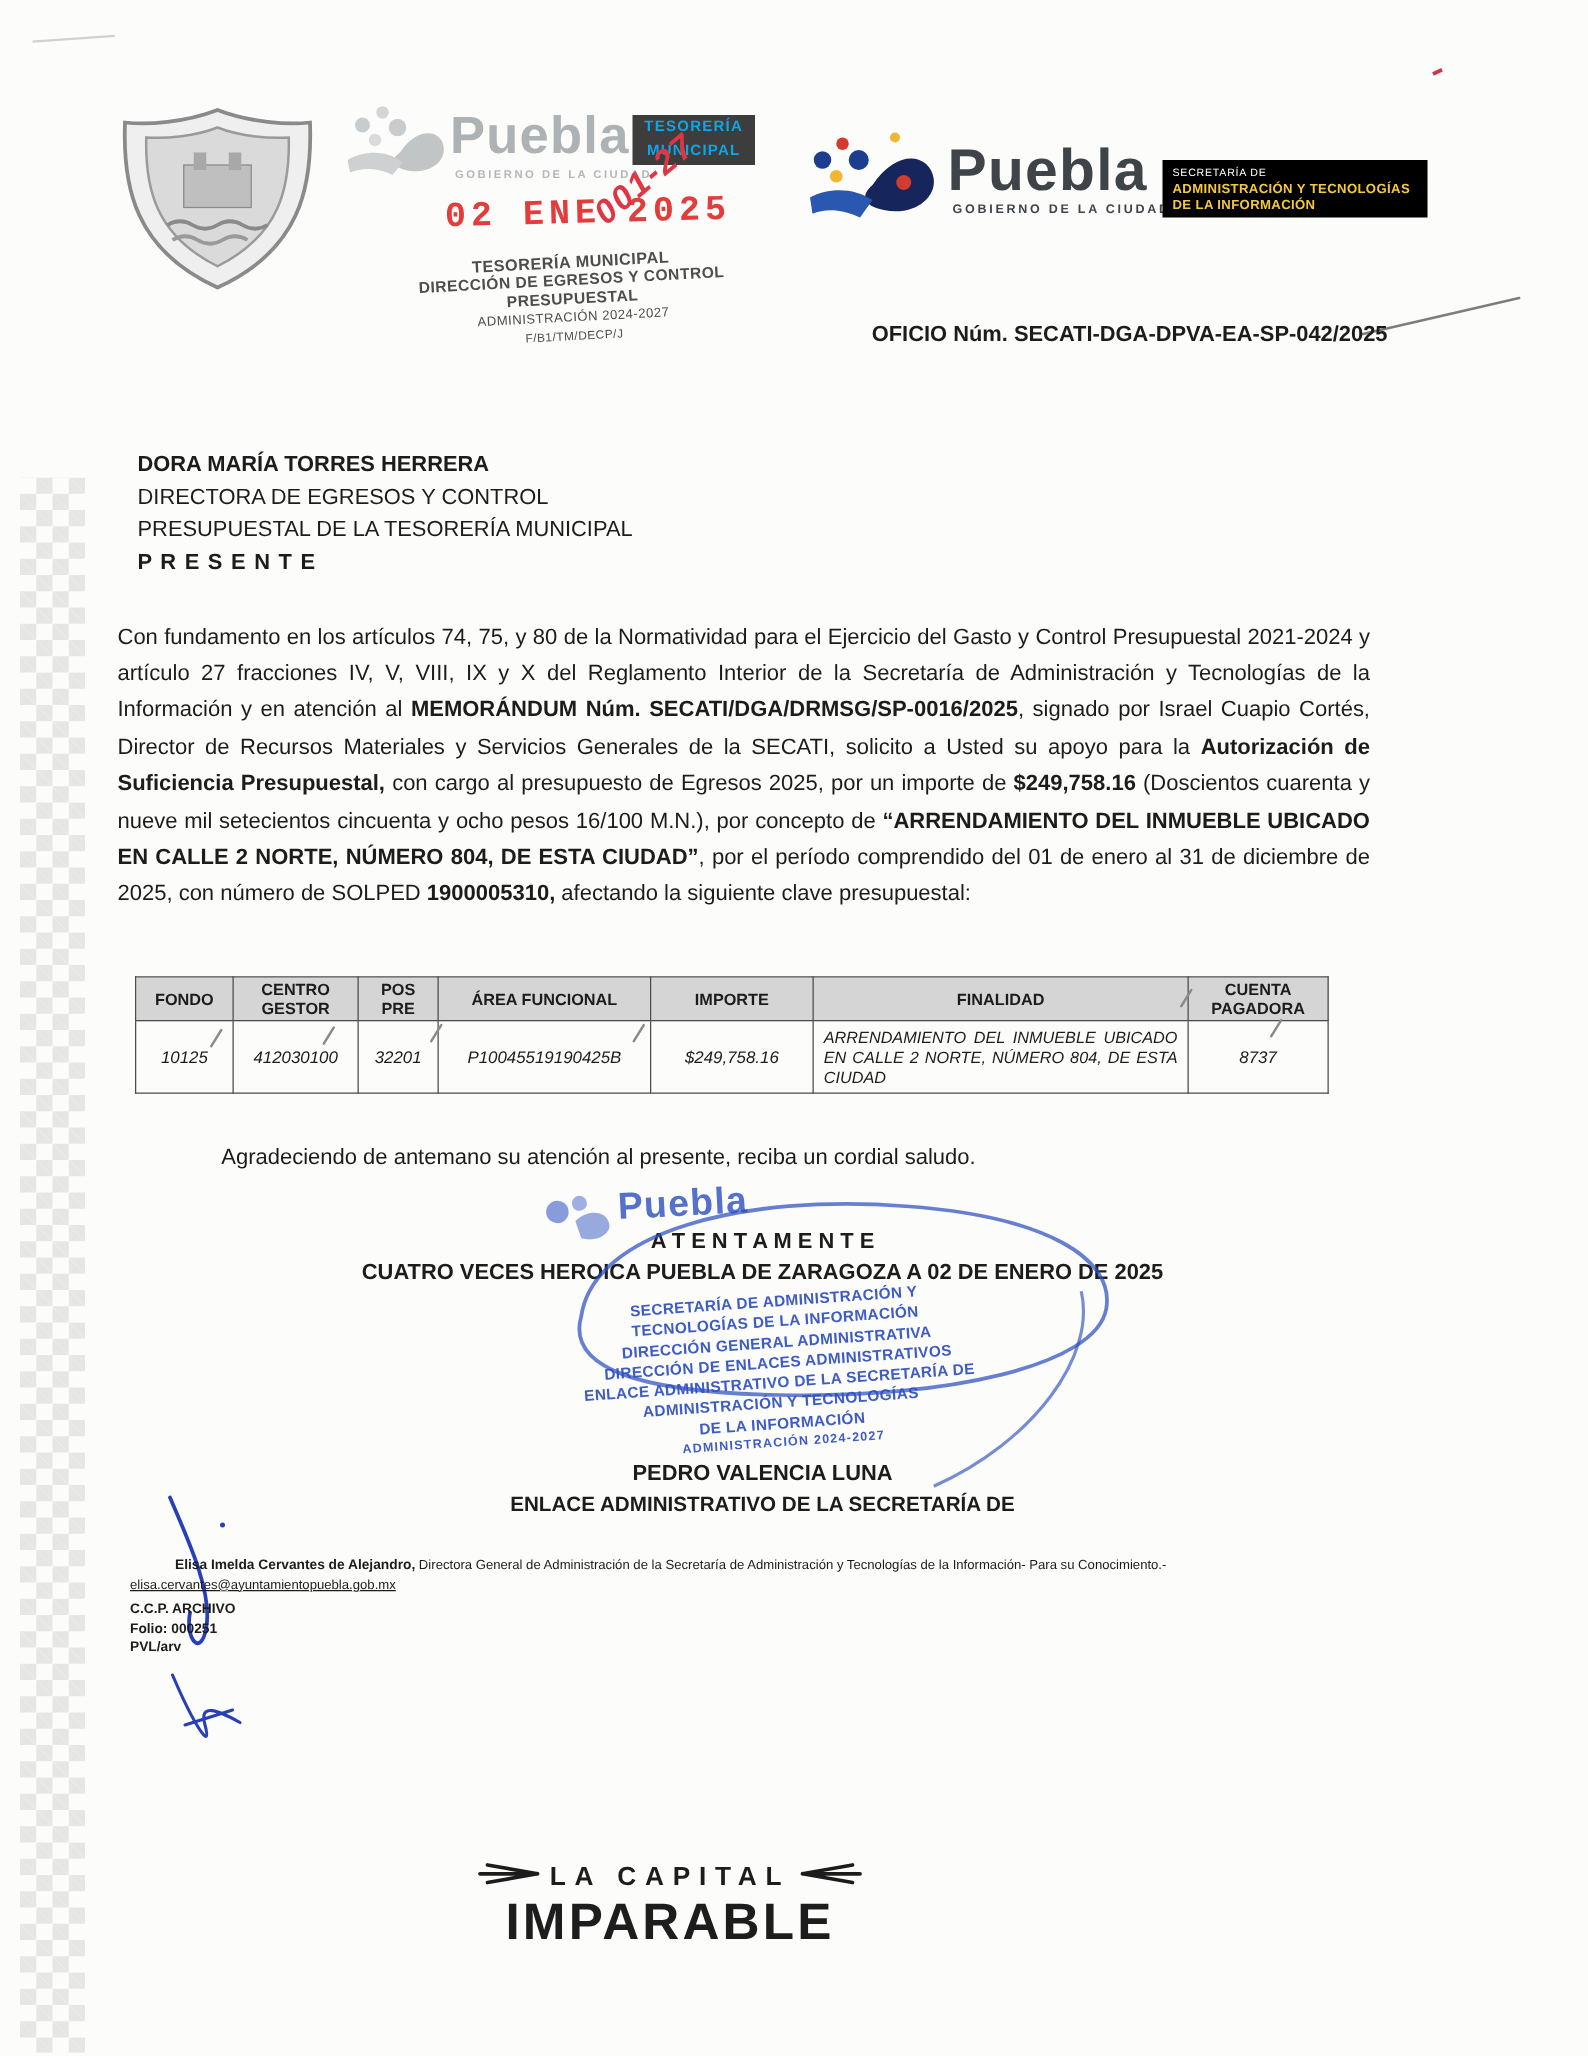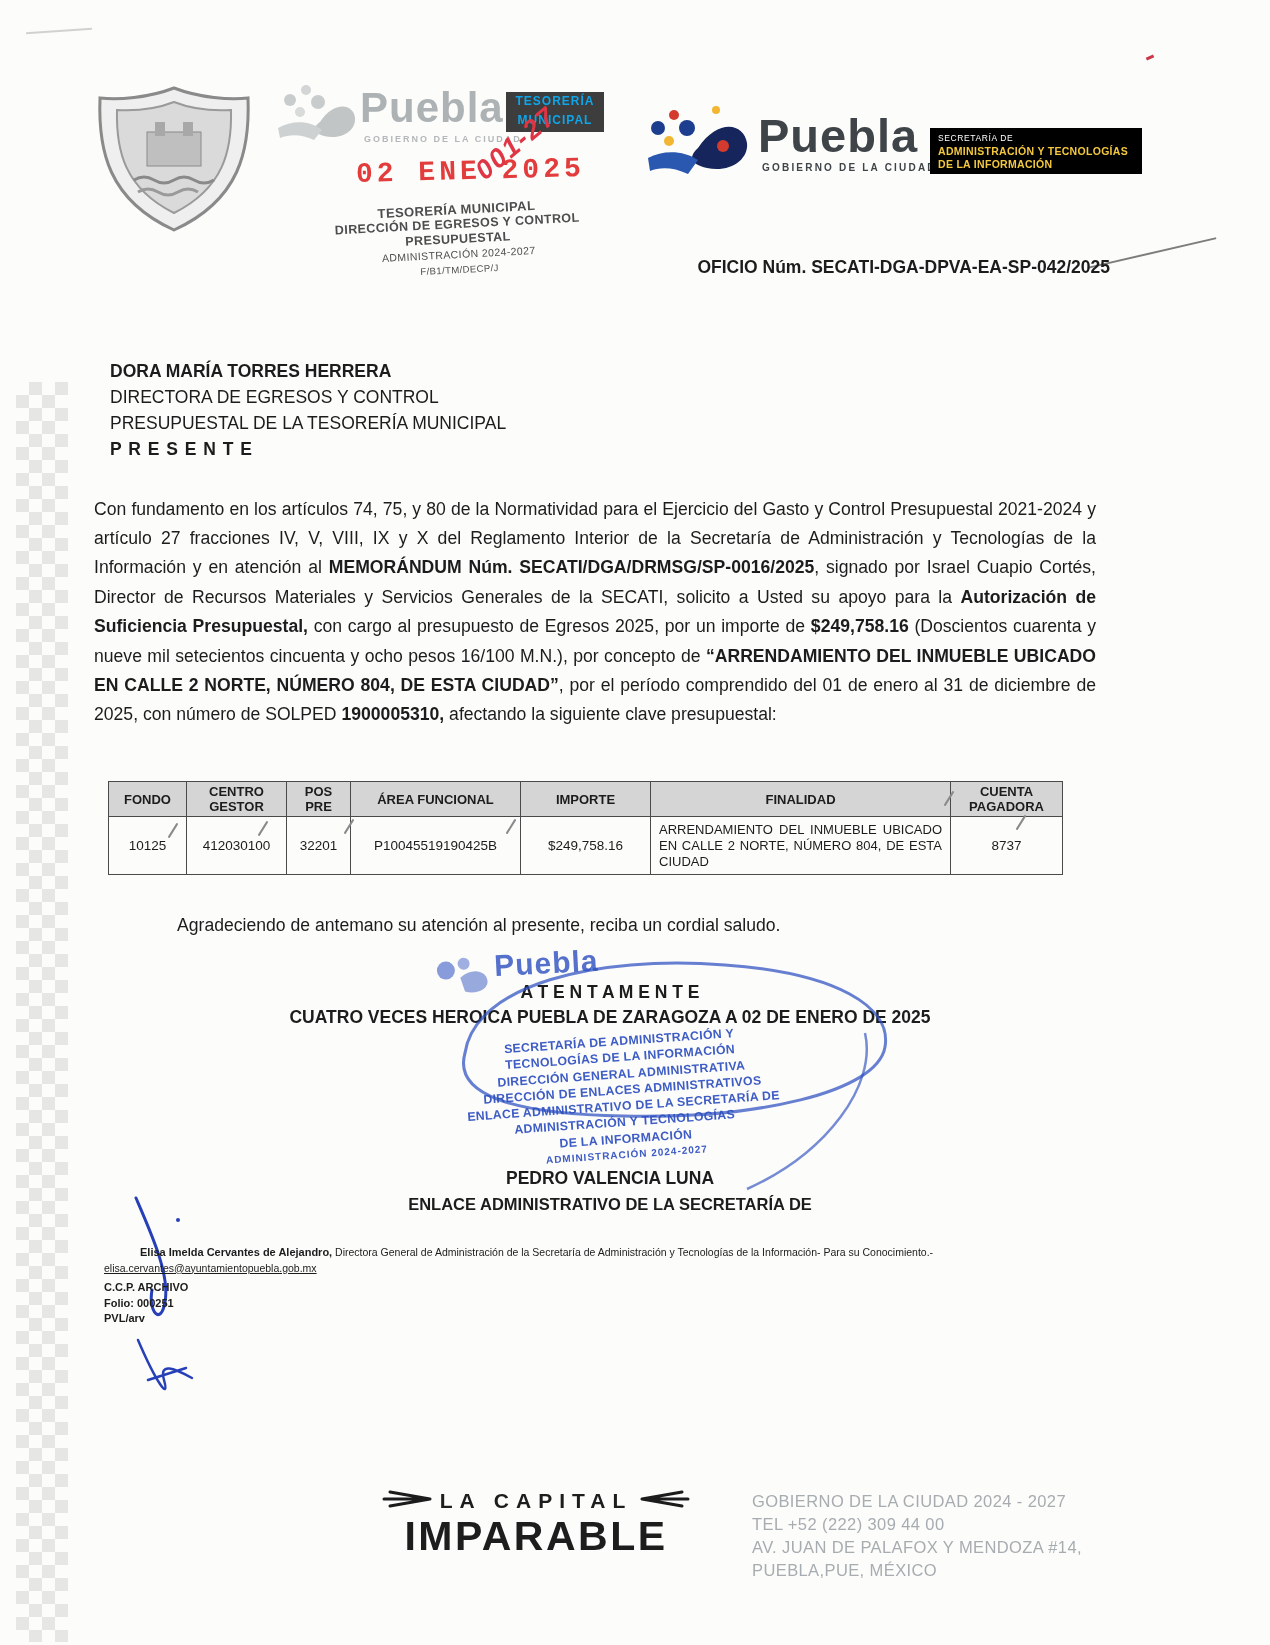--- a/index.html
+++ b/index.html
@@ -60,21 +60,21 @@
   
   .recipient{position:absolute;left:110px;top:358px;font-size:17.5px;line-height:26px;}
   .recipient .name{font-weight:bold;}
   .recipient .presente{font-weight:bold;letter-spacing:1px;}
   
   .body-par{position:absolute;left:94px;top:477px;width:1002px;font-size:17.6px;line-height:29.4px;text-align:justify;}
   .body-par b{font-weight:bold;}
   
   .ptable{position:absolute;left:108px;top:781px;border-collapse:collapse;table-layout:fixed;}
   .ptable th{background:#d5d5d5;border:1.6px solid #4a4a4a;font-size:13px;padding:2px 3px;line-height:15px;vertical-align:middle;}
-  .ptable td{border:1.6px solid #4a4a4a;font-size:13.5px;padding:3px 6px;text-align:center;vertical-align:middle;line-height:16px;}
+  .ptable td{border:1.6px solid #4a4a4a;font-size:13.5px;padding:3px 6px;text-align:center;vertical-align:middle;line-height:16px;font-style:italic;}
   .ptable td.finalidad{text-align:justify;font-size:13px;line-height:16px;padding:3px 8px;}
   .pen-check{position:absolute;width:2px;height:17px;background:#8a8a8a;transform:rotate(32deg);border-radius:2px;}
   
   .thanks{position:absolute;left:177px;top:915px;font-size:17.6px;}
   .atentamente{position:absolute;left:110px;top:982px;width:1000px;text-align:center;font-weight:bold;font-size:17.5px;}
   .place-date{position:absolute;left:110px;top:1007px;width:1000px;text-align:center;font-weight:bold;font-size:17.5px;}
   .seal-svg{position:absolute;left:395px;top:933px;}
   .seal-logo{position:absolute;left:430px;top:948px;color:#2d4fc0;opacity:.8;transform:rotate(-3deg);}
   .seal-logo .word{font-size:30px;font-weight:bold;letter-spacing:1px;}
   .seal-text{
@@ -285,20 +285,14 @@
       <span class="brand-top">LA CAPITAL</span>
       <span>
         <svg width="50" height="24" viewBox="0 0 50 24">
             <path d="M2 12 L42 5 M2 12 L48 12 M2 12 L42 19" stroke="#1c1c1c" stroke-width="3" fill="none" stroke-linecap="round"></path>
           </svg>
       </span>
     </div>
     <div class="brand-bottom">IMPARABLE</div>
   </div>
 
-  <div class="footer-right">
-    <div>GOBIERNO DE LA CIUDAD 2024 - 2027</div>
-    <div>TEL +52 (222) 309 44 00</div>
-    <div>AV. JUAN DE PALAFOX Y MENDOZA #14,</div>
-    <div>PUEBLA,PUE, MÉXICO</div>
-  </div>
 
 </div>
 
 </body></html>

